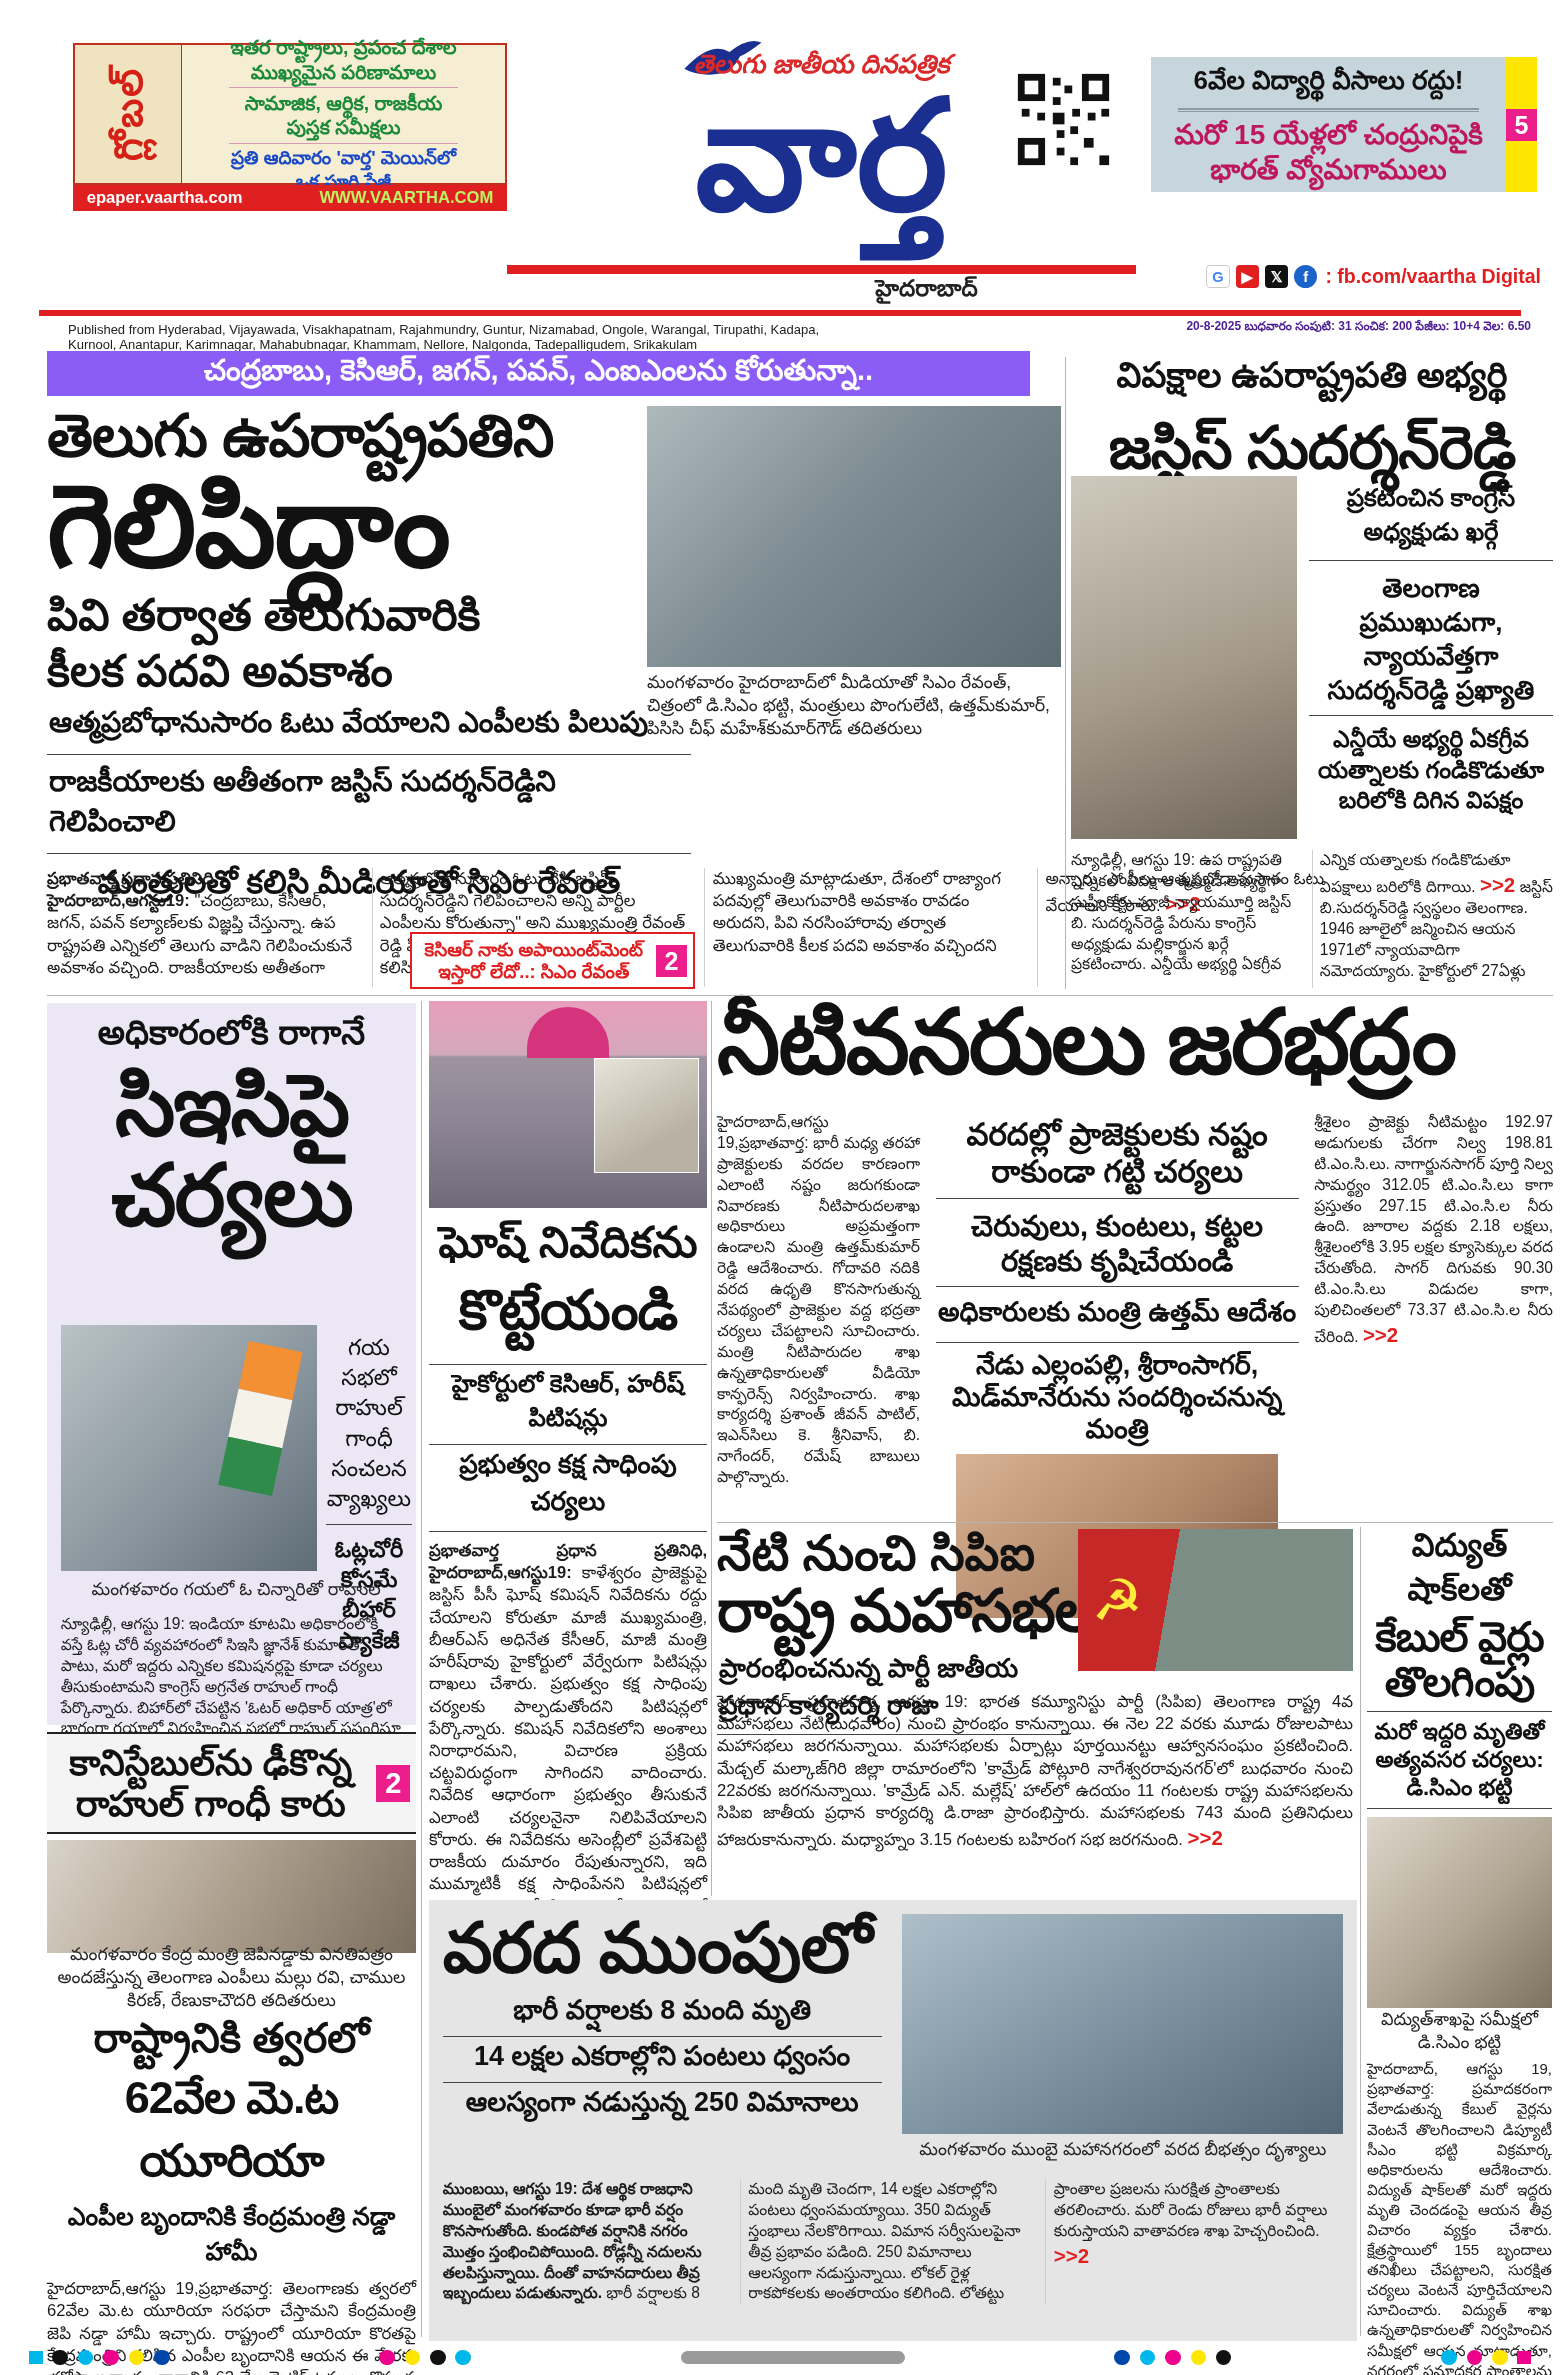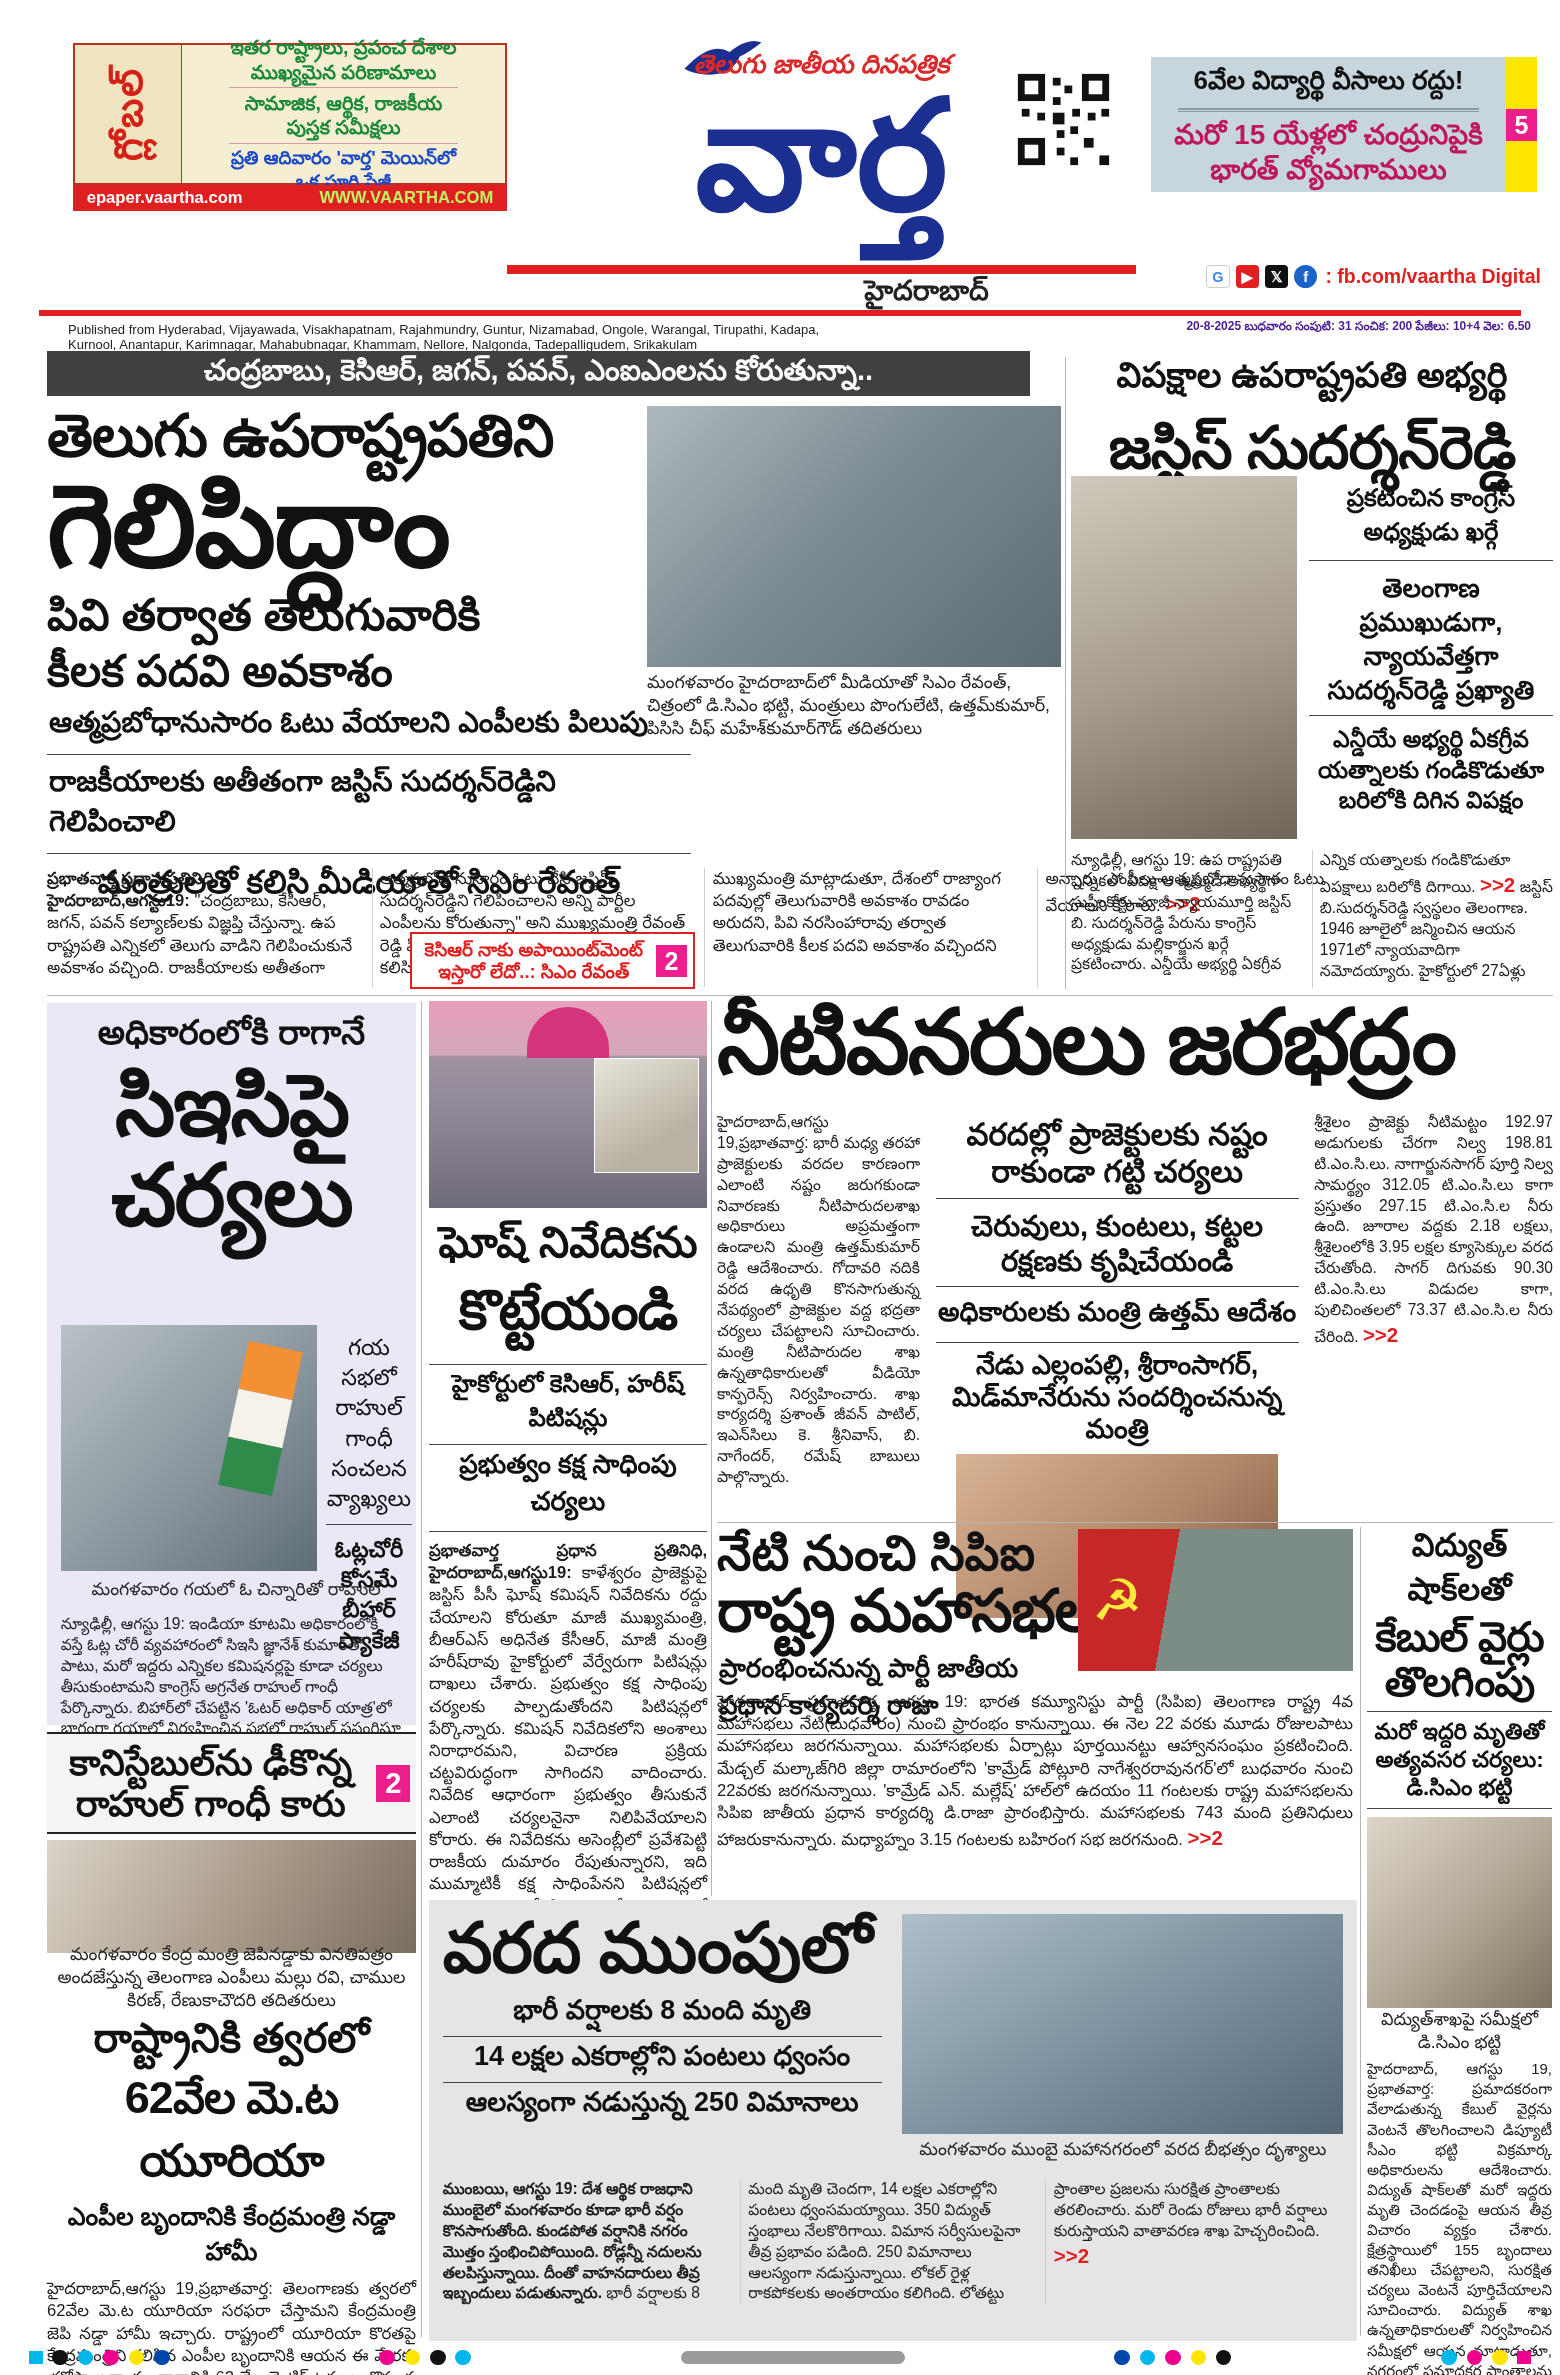--- a/index.html
+++ b/index.html
@@ -37,31 +37,31 @@
   #logo{left:507px;top:68px;width:629px;text-align:center;color:#1a2f8f;font-weight:bold;font-size:154px;line-height:1.15;}
   #mastbar{left:507px;top:265px;width:629px;height:8.8px;background:#e02020;}
   #dove{left:673px;top:35px;width:98px;height:47px;}
   #qr{left:1014px;top:70px;width:99px;height:99px;}
   #topbox{left:1151px;top:57px;width:386px;height:135px;background:#c7d6dc;display:flex;}
   #topbox .tcontent{flex:1;padding:7.8px 9.8px;text-align:center;}
   #topbox .tline1{font-weight:bold;font-size:26px;color:#111;}
   #topbox .trule{border-top:2px solid #8a9aa2;border-bottom:1px solid #8a9aa2;height:3.9px;margin:5.9px 17.6px;}
   #topbox .tline2{font-weight:bold;font-size:28px;color:#be185d;line-height:1.25;}
   #topbox .ystrip{width:31px;background:#ffe600;display:flex;align-items:center;justify-content:center;}
-  #city{left:819px;top:275px;width:215px;text-align:center;font-size:28px;font-weight:bold;color:#222;}
+  #city{left:819px;top:275px;width:215px;text-align:center;font-size:23px;font-weight:bold;color:#222;}
   #social{left:1185px;top:265px;width:356px;display:flex;align-items:center;justify-content:flex-end;gap:5.9px;}
   .sicon{width:23.4px;height:23.4px;border-radius:3.9px;display:flex;align-items:center;justify-content:center;color:#fff;font-weight:bold;font-size:14.6px;}
   #socialtxt{color:#e02020;font-weight:bold;font-size:19.5px;margin-left:2px;}
   #redrule{left:39px;top:310px;width:1482px;height:5.9px;background:#e02020;}
   #pubfrom{left:68px;top:322px;width:780px;font-size:13px;color:#222;}
   #edition{left:848px;top:319px;width:683px;text-align:right;font-weight:bold;font-size:12px;color:#4c1d95;}
 
   
   #lead{left:47px;top:351px;width:1014px;height:642px;}
-  #lead .banner{width:983px;height:45px;background:#404040;color:#fff;font-weight:bold;font-size:29px;
+  #lead .banner{width:983px;height:45px;background:#8b5cf6;color:#fff;font-weight:bold;font-size:29px;
                 display:flex;align-items:center;justify-content:center;}
   #lead .h1{font-size:59px;font-weight:bold;line-height:1.1;margin-top:7.8px;letter-spacing:-1px;}
   #lead .h2{font-size:115px;font-weight:bold;line-height:1.0;letter-spacing:-2px;}
   #leadphoto{position:absolute;right:0;top:55px;width:414px;height:261px;
              background:linear-gradient(135deg,#aeb9bd 0%,#7d8b92 45%,#5d6b72 100%);}
   #leadcap{position:absolute;right:0;top:320px;width:414px;}
   #lead .s1{font-size:44px;font-weight:bold;line-height:1.15;margin-top:5.9px;}
   #lead .s2,#lead .s3{font-size:29px;font-weight:bold;width:644px;margin-top:5.9px;}
   #lead .s4{font-size:32px;font-weight:bold;width:624px;text-align:center;margin-top:9.8px;}
   #leadbody{position:absolute;left:0;top:517px;width:983px;height:119px;}

